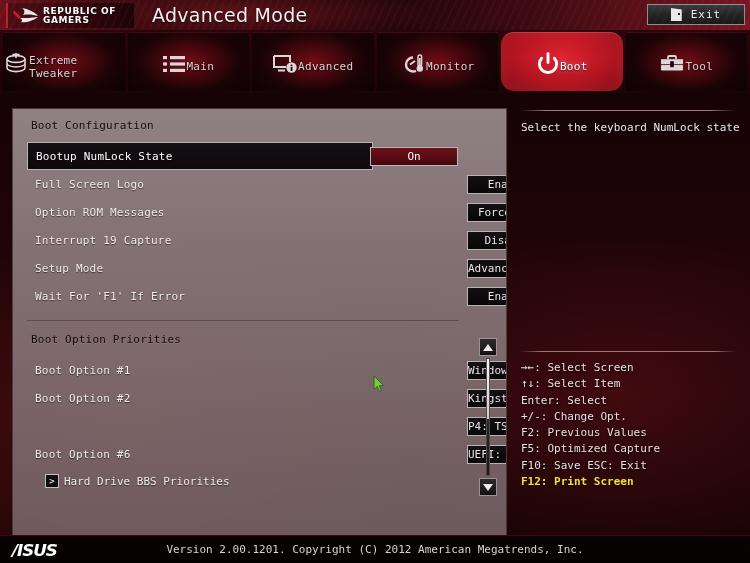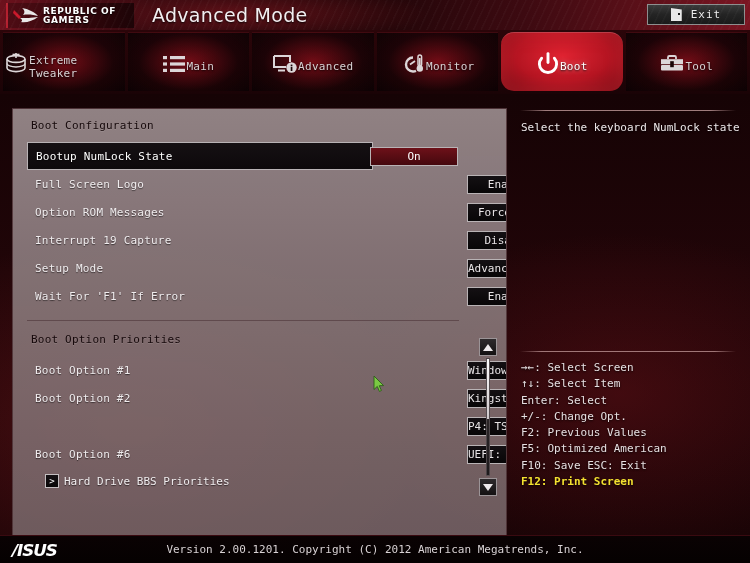--- a/index.html
+++ b/index.html
@@ -614,21 +614,21 @@
     <div class="help-panel">
       <div class="help-divider-top"></div>
       <div class="help-text">Select the keyboard NumLock state</div>
       <div class="help-divider-bottom"></div>
       <div class="key-legend">
         <div>→←: Select Screen</div>
         <div>↑↓: Select Item</div>
         <div>Enter: Select</div>
         <div>+/-: Change Opt.</div>
         <div>F2: Previous Values</div>
-        <div>F5: Optimized American</div>
+        <div>F5: Optimized Capture</div>
         <div>F10: Save  ESC: Exit</div>
         <div class="accent">F12: Print Screen</div>
       </div>
     </div>
 
   </div>
 
   <div class="footer">
     <div class="footer-version">Version 2.00.1201. Copyright (C) 2012 American Megatrends, Inc.</div>
     <div class="asus-logo">/ISUS</div>

